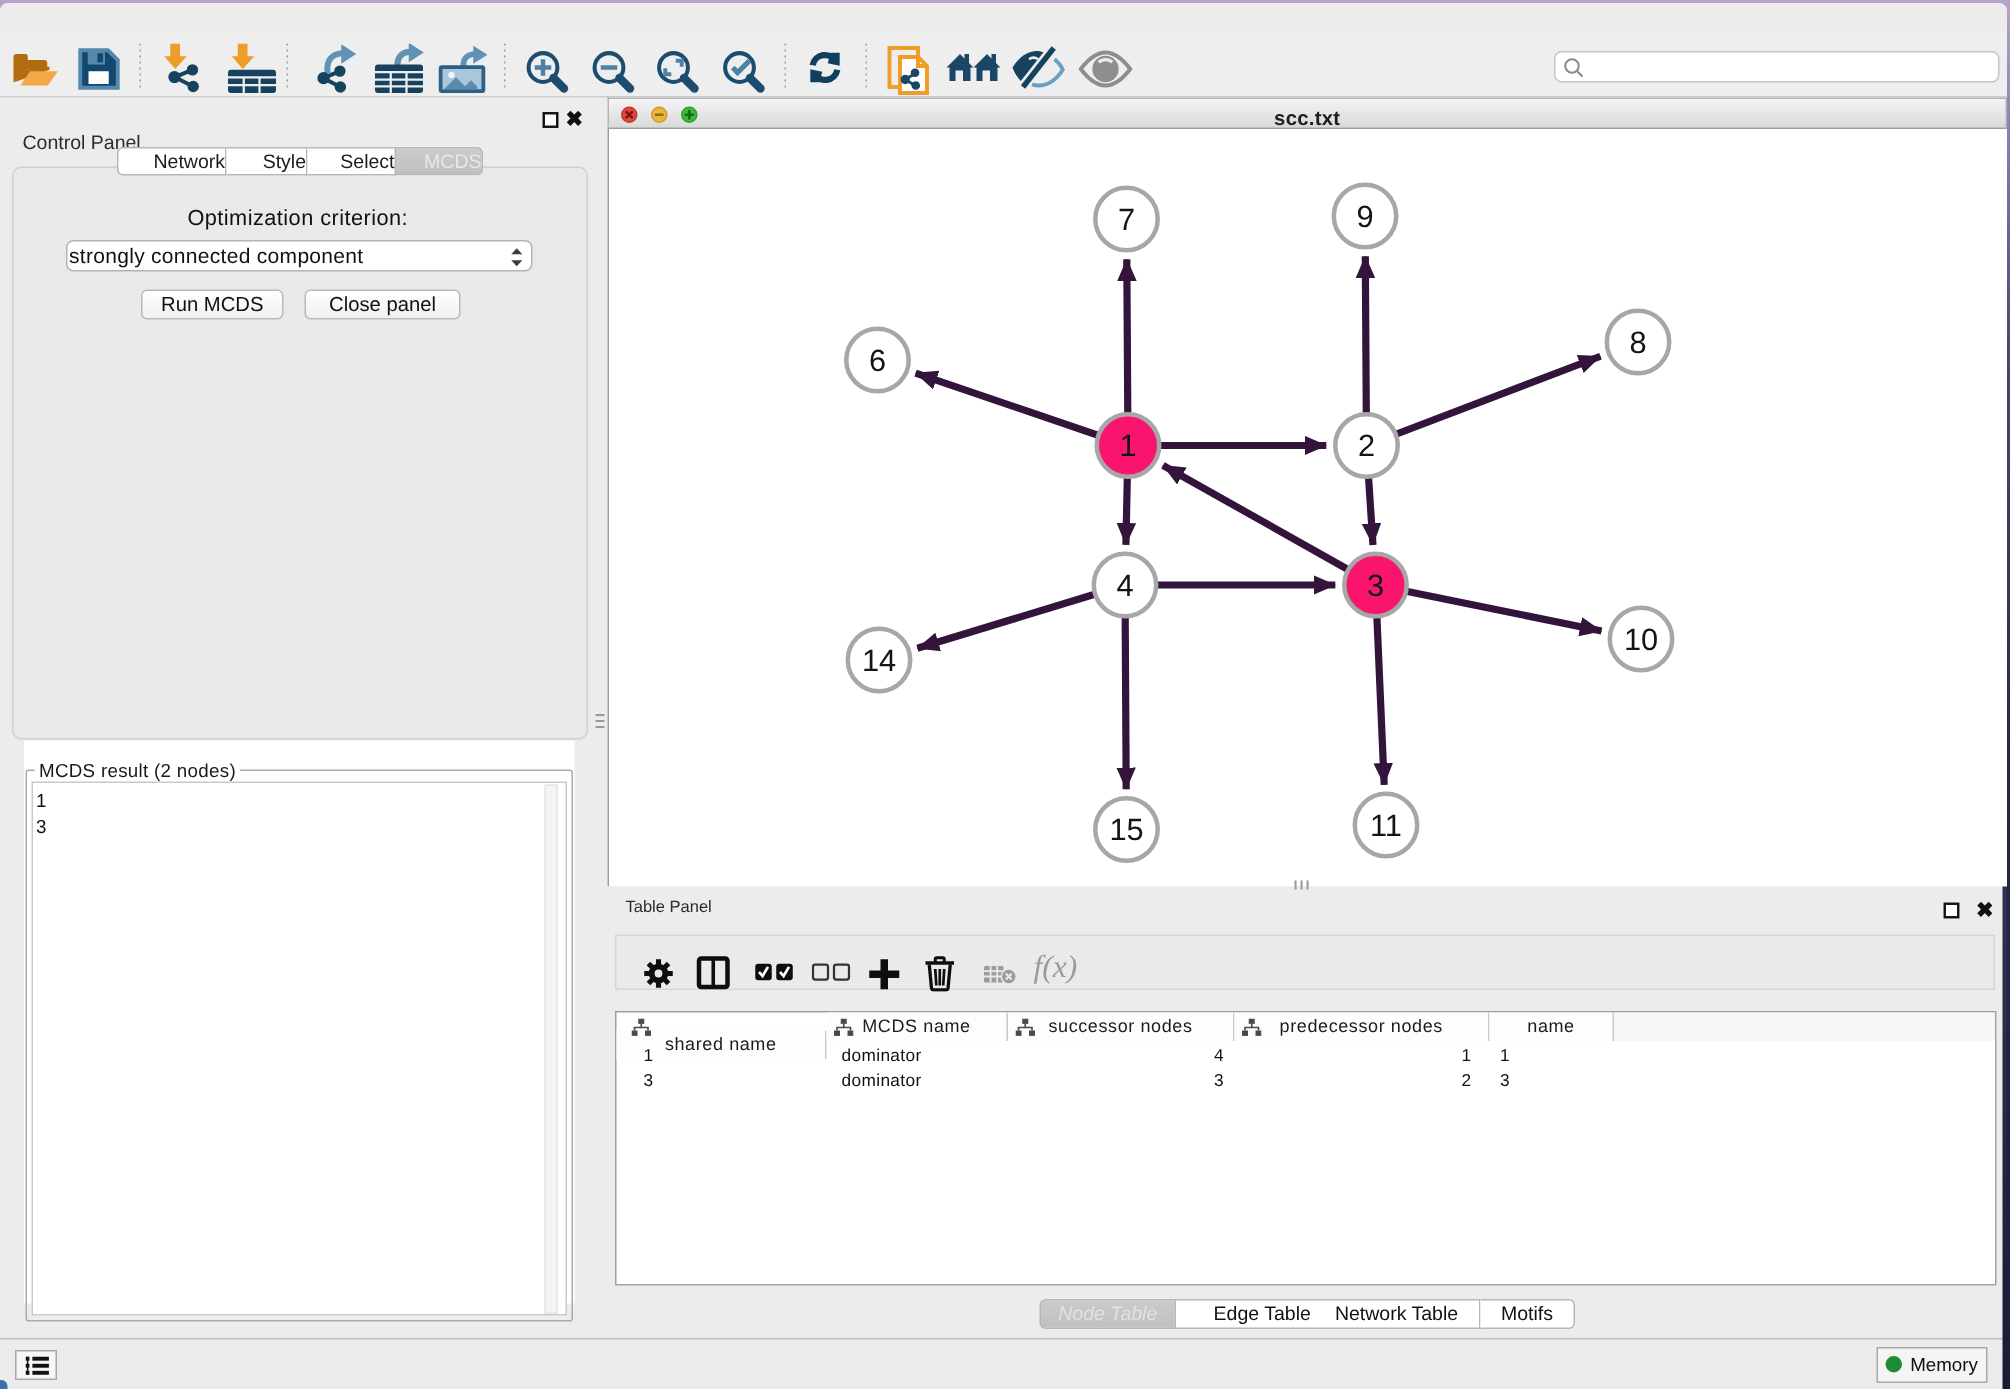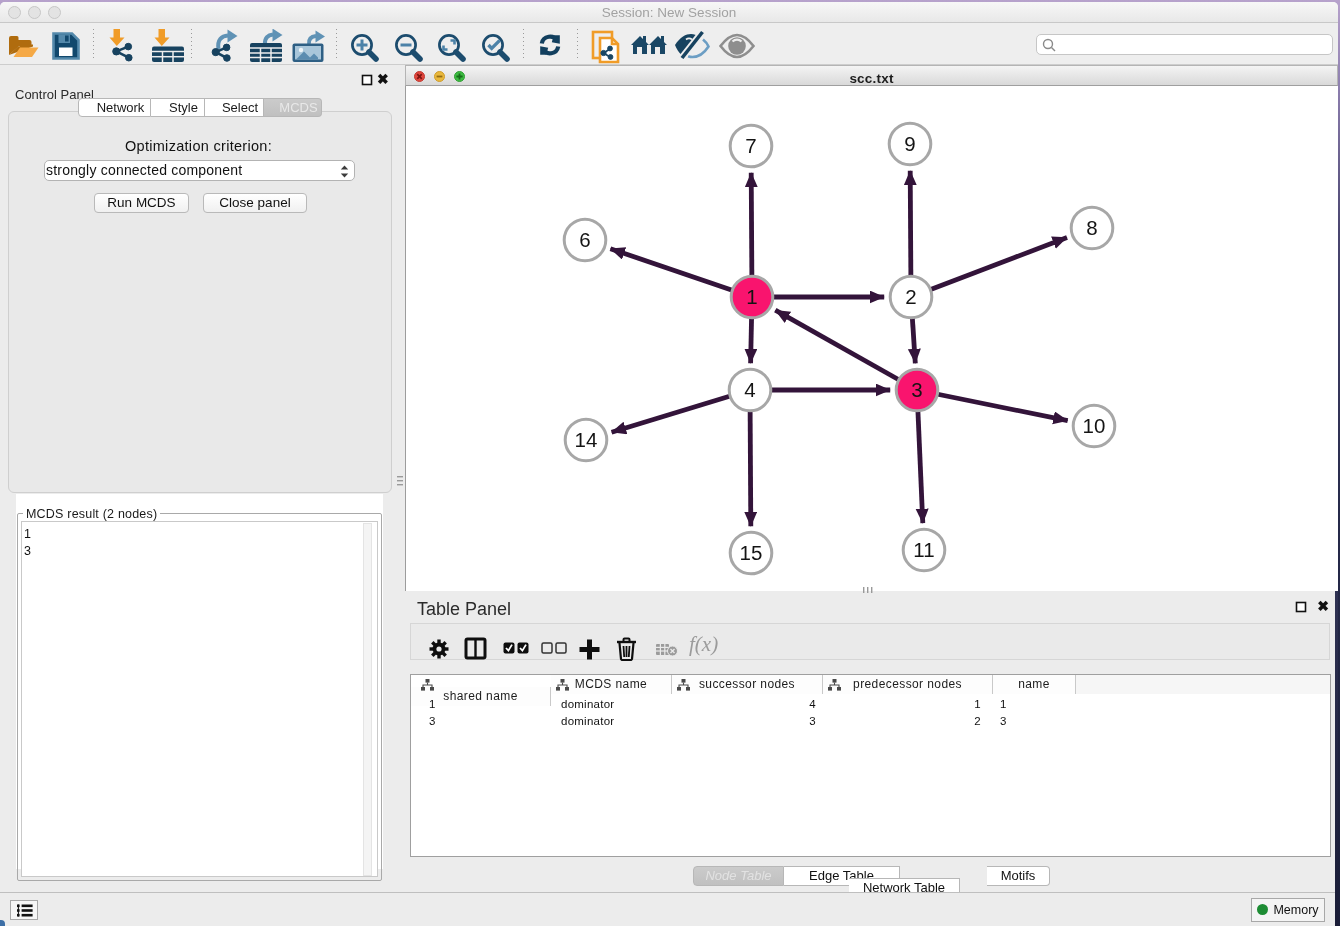--- a/index.html
+++ b/index.html
@@ -11,60 +11,54 @@
 .tl { position:absolute; top:4px; width:13px; height:13px; border-radius:50%; background:#e3e3e3; border:1px solid #c7c7c7; }
 #title { position:absolute; top:3px; left:0; width:100%; text-align:center; font-size:13.5px; color:#a2a2a2; }
 
 #toolbar { position:absolute; left:0; top:21px; width:1338px; height:42px; background:#eeeeee; border-bottom:1px solid #cdcdcd; overflow:hidden; }
 .tbi { position:absolute; top:7px; }
 .tsep { position:absolute; top:6px; width:1px; height:30px; background-image:linear-gradient(#9a9a9a 33%, rgba(0,0,0,0) 0%); background-size:1px 4px; }
 #search { position:absolute; left:1036px; top:11px; width:297px; height:21px; background:#fff; border:1px solid #c6c6c6; border-radius:5px; }
 
 #cpanel { position:absolute; left:0; top:63px; width:397px; height:827px; background:#ececec; }
 #cp-title { position:absolute; left:15px; top:8px; font-size:13px; color:#2b2b2b;margin-top:14px; }
-.tab { position:absolute; z-index:3; top:33px; height:19px; background:#fff; border:1px solid #b7b7b7; font-size:13px; color:#1a1a1a; text-align:center; line-height:18px;padding-left:12px; }
+.tab { position:absolute; z-index:3; top:33px; height:19px; background:#fff; border:1px solid #b7b7b7; font-size:13px; color:#1a1a1a; text-align:right; line-height:18px;padding-left:12px; }
 #cp-box { position:absolute; left:8px; top:46px; width:384px; height:382px; background:#e9e9e9; border:1px solid #cfcfcf; border-radius:6px; }
 #optlabel { position:absolute; left:0; top:73px; width:397px; text-align:center; font-size:14.5px; letter-spacing:0.3px; color:#111; }
 #combo { position:absolute; left:44px; top:95px; width:311px; height:21px; background:#fff; border:1px solid #b3b3b3; border-radius:5px; font-size:14px; letter-spacing:0.2px; color:#111; line-height:19px; padding-left:1px; }
 .btn { position:absolute; top:128px; height:20px; background:linear-gradient(#ffffff,#f0f0f0); border:1px solid #b9b9b9; border-radius:4px; font-size:13.5px; color:#111; text-align:center; line-height:18px; }
 #grp-bg { position:absolute; left:16px; top:429px; width:367px; height:375px; background:#fff; }
 #grp { position:absolute; left:17px; top:448px; width:365px; height:368px; border:1px solid #a9a9a9; border-radius:2px; }
 #grp-label { position:absolute; left:5px; top:-7px; background:#fff; padding:0 3px; font-size:12.5px; letter-spacing:0.2px; color:#1a1a1a; }
 #grp-inner { position:absolute; left:3px; top:7px; width:357px; height:356px; background:#fff; border:1px solid #c9c9c9; font-size:12.5px; color:#111; padding:4px 0 0 2px; line-height:16.5px; }
 #grp-sb { position:absolute; right:5px; top:1px; width:9px; height:353px; background:#f4f4f4; border:1px solid #e4e4e4; }
 
 #netframe { position:absolute; left:405px; top:63px; width:933px; height:526px; }
 #nettitle { position:absolute; left:0; top:0; width:933px; height:21px; background:linear-gradient(#f4f4f4,#d9d9d9); border:1px solid #b4b4b4; border-bottom:1px solid #9f9f9f; }
 #nettext { position:absolute; top:5px; width:100%; text-align:center; font-size:13.5px; font-weight:bold; letter-spacing:0.2px; color:#1d1d1d; }
 .gl { position:absolute; top:4.5px; width:11px; height:11px; border-radius:50%; }
 .gl svg { position:absolute; left:-1px; top:-1px; }
 #netcanvas { position:absolute; left:0; top:21px; width:933px; height:505px; background:#fff; border-left:1px solid #9c9c9c; }
 
 #tpanel { position:absolute; left:405px; top:589px; width:933px; height:301px; background:#ececec; }
-#tp-title { position:absolute; left:12px; top:8px; font-size:18px; color:#2b2b2b; }
+#tp-title { position:absolute; left:12px; top:8px; font-size:11px; color:#2b2b2b; }
 #ttoolbar { position:absolute; left:5px; top:32px; width:920px; height:37px; background:#eaeaea; border:1px solid #d6d6d6; }
 #ttable { position:absolute; left:5px; top:83px; width:921px; height:183px; background:#fff; border:1px solid #9f9f9f; }
 .th { position:absolute; top:0; height:19px; border-right:1px solid #c9c9c9; font-size:12px; letter-spacing:0.4px; color:#1c1c1c; text-align:center; line-height:18px; background:#fdfdfd; }
 .td { position:absolute; font-size:11.5px; letter-spacing:0.25px; color:#111; height:17px; line-height:17px; }
 .hicon { position:absolute; top:4px; z-index:2; }
 .btab { position:absolute; top:275px; height:20px; background:#fff; border:1px solid #b7b7b7; font-size:13px; color:#111; text-align:center; line-height:18px; }
 
 #statusbar { position:absolute; left:0; top:890px; width:1338px; height:34px; background:#ececec; border-top:1px solid #bfbfbf; }
 #membtn { position:absolute; right:13px; top:5px; width:74px; height:24px; background:#f4f4f4; border:1px solid #a8a8a8; font-size:12.5px; color:#111; text-align:center; line-height:22px; }
 #listbtn { position:absolute; left:10px; top:7px; width:28px; height:20px; background:#f6f6f6; border:1px solid #a8a8a8; }
 </style>
 </head>
 <body>
 <div id="win">
-  <div id="titlebar">
-    <div class="tl" style="left:8px;"></div>
-    <div class="tl" style="left:28px;"></div>
-    <div class="tl" style="left:48px;"></div>
-    <div id="title">Session: New Session</div>
-  </div>
   <div id="toolbar">
     <div class="tsep" style="left:93px;"></div>
     <div class="tsep" style="left:191px;"></div>
     <div class="tsep" style="left:336px;"></div>
     <div class="tsep" style="left:523px;"></div>
     <div class="tsep" style="left:577px;"></div>
     <svg class="tbi" style="left:7px;" width="32" height="30" viewBox="0 0 32 30">
       <path d="M2,25 V8 q0,-2 2,-2 h6 q1.5,0 1.5,1.5 V10 h11 q2,0 2,2 v4.5 h-13 z" fill="#b06c0e"></path>
       <path d="M2,25 l9,-8.5 h2 v-2 h13 v2" fill="#b06c0e"></path>
       <path d="M6.5,27 L13,17.5 H31.5 L25,27 z" fill="#f5a946"></path>
@@ -402,21 +396,21 @@
       <div class="td" style="left:555px; top:21px; width:15px; text-align:right;">1</div>
       <div class="td" style="left:589px; top:21px;">1</div>
       <div class="td" style="left:18px; top:38px;">3</div>
       <div class="td" style="left:150px; top:38px;">dominator</div>
       <div class="td" style="left:390px; top:38px; width:15px; text-align:right;">3</div>
       <div class="td" style="left:555px; top:38px; width:15px; text-align:right;">2</div>
       <div class="td" style="left:589px; top:38px;">3</div>
     </div>
     <div class="btab" style="left:288px; width:91px; border-radius:4px 0 0 4px; background:linear-gradient(#cbcbcb,#c0c0c0); color:#e2e2e2;font-style:italic;">Node Table</div>
     <div class="btab" style="left:379px; width:116px; border-left:none;">Edge Table</div>
-    <div class="btab" style="left:444px; width:111px; border-left:none;margin-top:12px;">Network Table</div>
+    <div class="btab" style="left:471px; width:111px; border-left:none;">Network Table</div>
     <div class="btab" style="left:582px; width:63px; border-left:none; border-radius:0 4px 4px 0;">Motifs</div>
   </div>
   <div id="statusbar">
     <div id="listbtn">
       <svg style="position:absolute; left:6px; top:3px;" width="16" height="13" viewBox="0 0 16 13">
         <rect x="0.9" y="0.5" width="1" height="12" fill="#111"></rect>
           <g fill="#111">
             <rect x="0" y="0.5" width="2.6" height="2.6"></rect>
             <rect x="0" y="5.2" width="2.6" height="2.6"></rect>
             <rect x="0" y="9.9" width="2.6" height="2.6"></rect>

